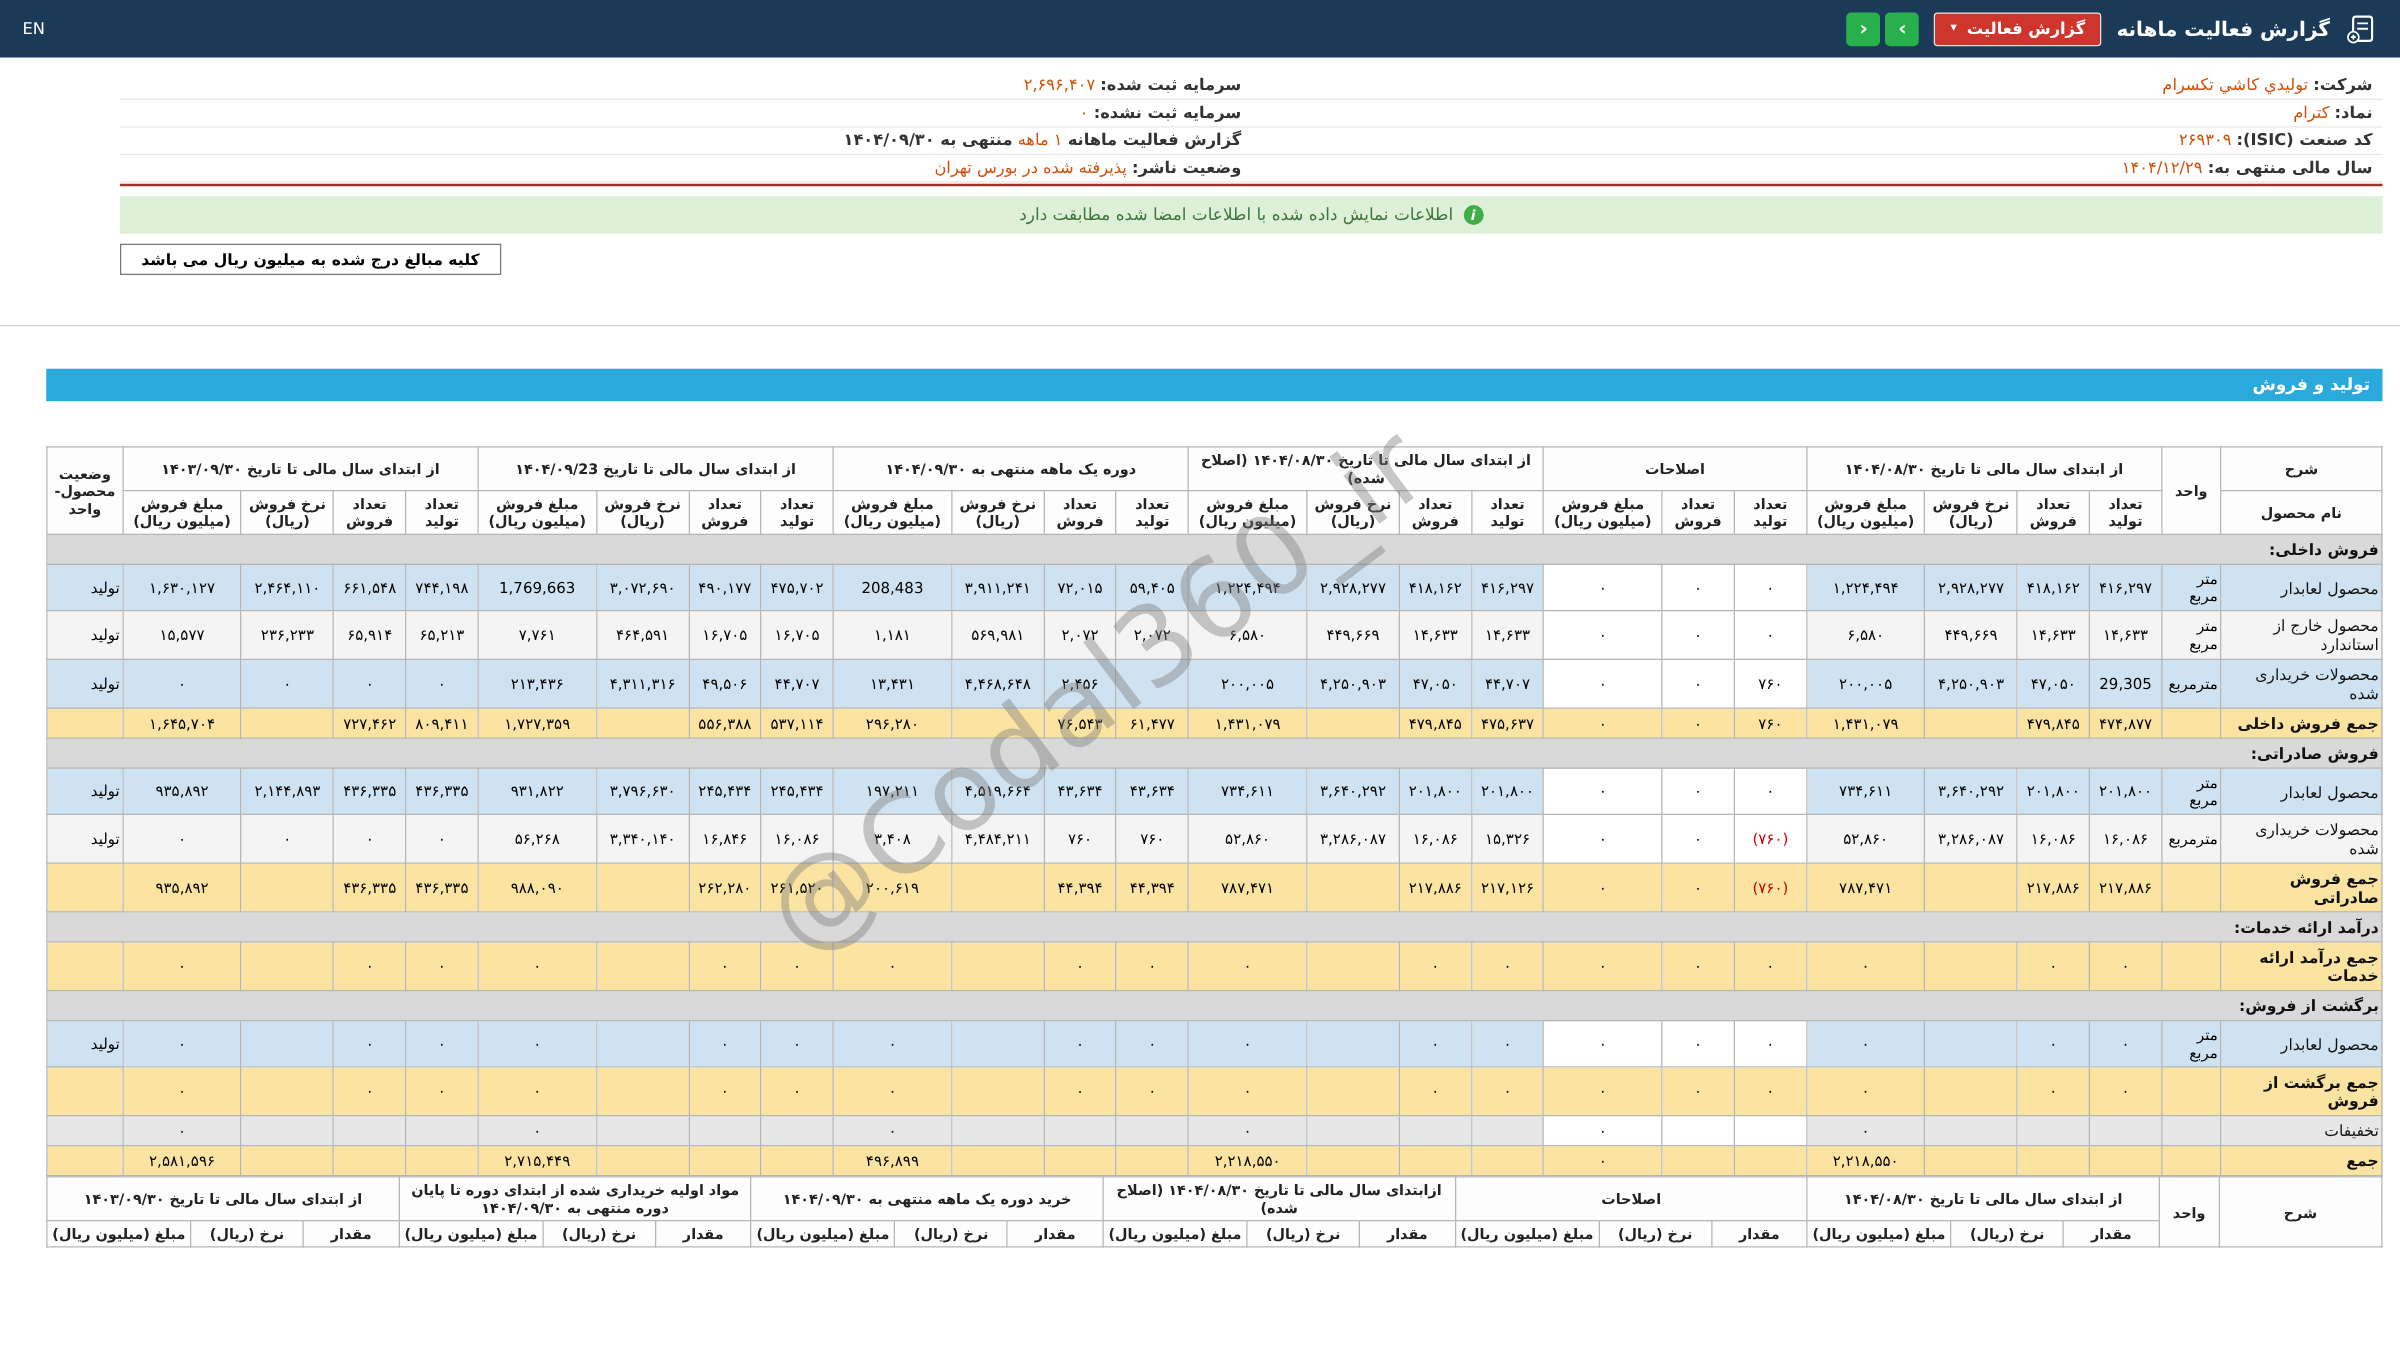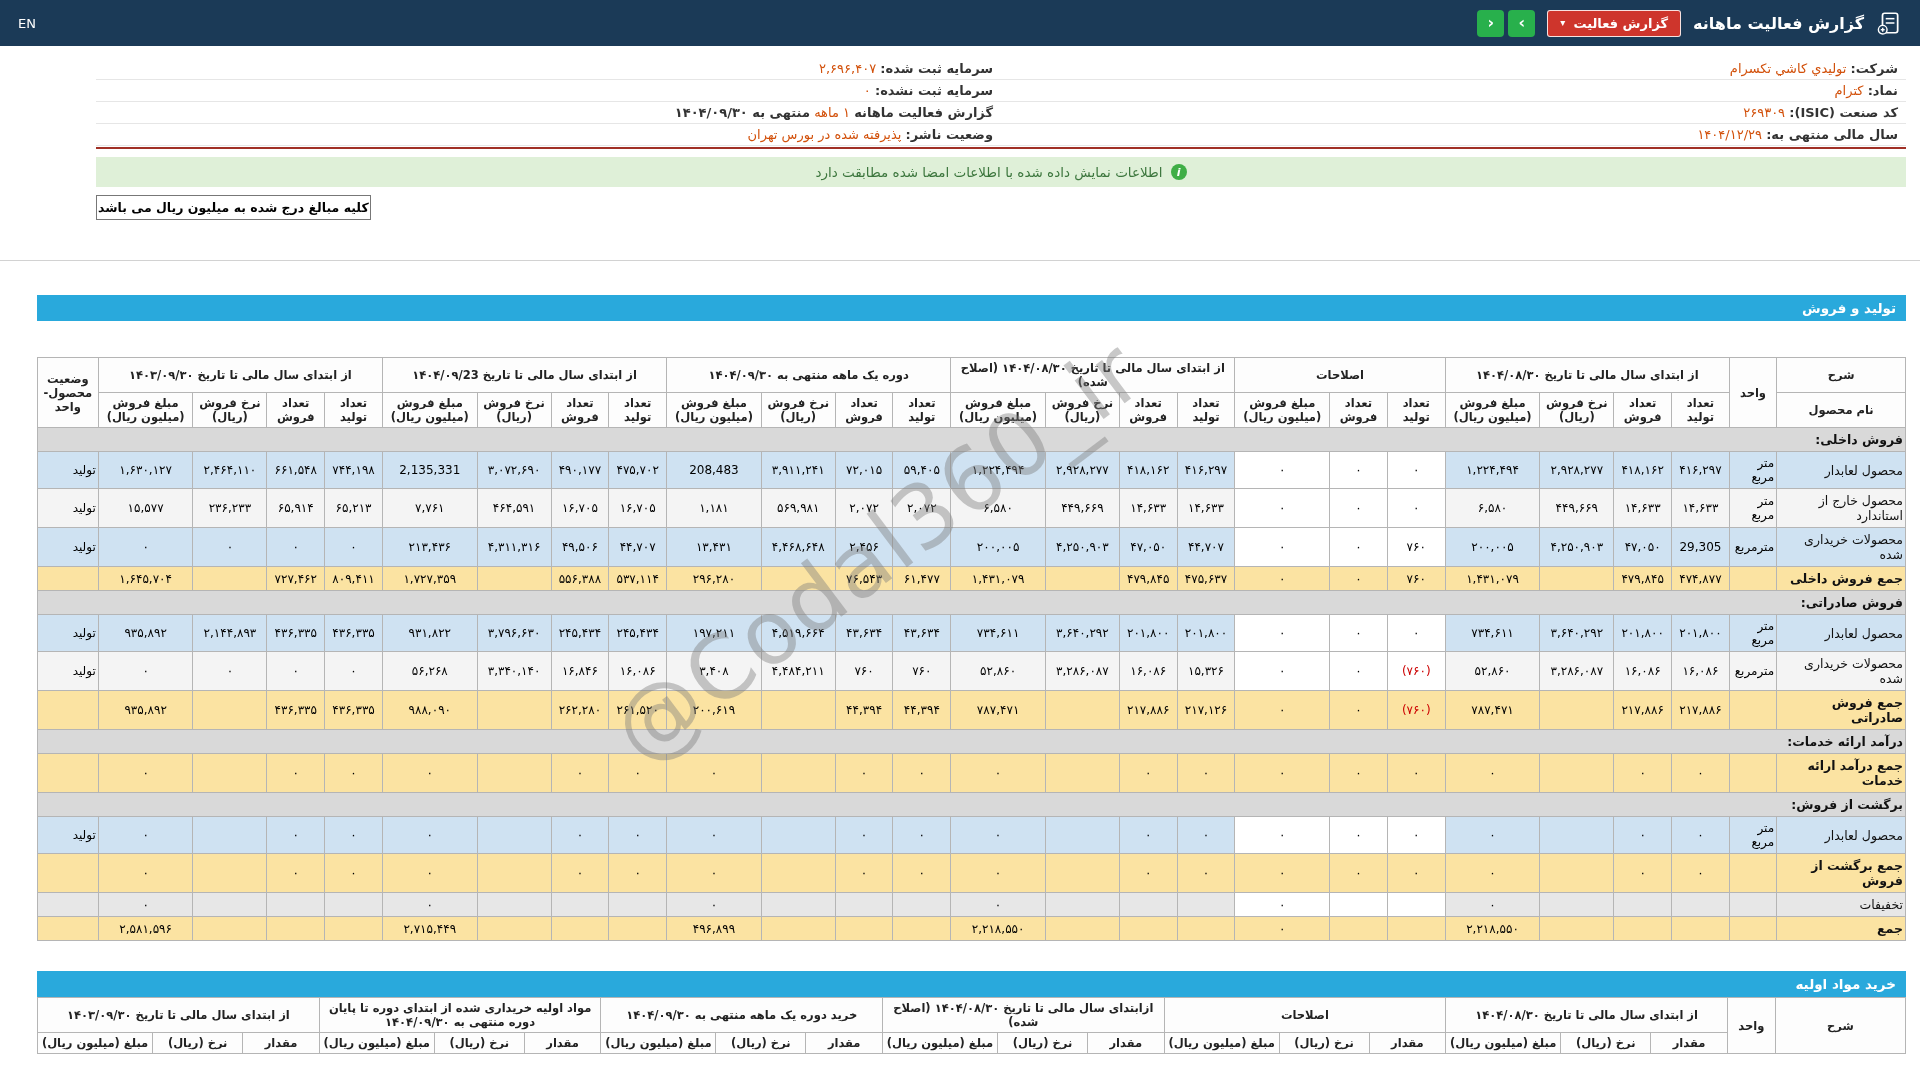--- a/index.html
+++ b/index.html
@@ -19,21 +19,21 @@
 
   
   .info{margin:12px 14px 0 96px;border-bottom:2px solid #a03026;padding-bottom:1px}
   .info table{width:100%;border-collapse:collapse}
   .info td{width:50%;padding:3px 8px;border-bottom:1px solid #e6e6e6;font-size:13px;color:#222}
   .info .lbl{font-weight:bold;color:#333}
   .info .val{color:var(--accent,#d2500a)}
 
   .notice{margin:8px 14px 0 96px;background:var(--notice-bg,#dff0d8);color:var(--notice-text,#3c763d);height:30px;display:flex;align-items:center;justify-content:center;gap:8px;font-size:13.5px}
   .info-icon{width:16px;height:16px;border-radius:50%;background:#3fae46;color:#fff;font-size:11px;font-weight:bold;font-style:italic;display:inline-flex;align-items:center;justify-content:center;flex:0 0 auto}
-  .unit-tab{margin:8px auto 0 96px;width:max-content;border:1px solid #777;padding:4px 1px;font-size:12.5px;font-weight:bold;background:#fff}
+  .unit-tab{margin:8px auto 0 96px;width:max-content;border:1px solid #777;padding:4px 16px;font-size:12.5px;font-weight:bold;background:#fff}
   .divider{border:none;border-top:1px solid #d2d2d2;margin-top:40px}
 
   .content{margin:34px 14px 0 37px;position:relative}
   .section-bar{background:var(--section-bar,#29a9dc);color:#fff;font-weight:bold;font-size:13.5px;padding:5px 10px}
   .note-row{border:1px solid #ccc;border-top:none;padding:4px 8px;font-size:13px;font-weight:bold;background:#fff}
 
   table.data{width:100%;border-collapse:collapse;table-layout:fixed}
   table.data th,table.data td{border:1px solid #b5b5b5;vertical-align:middle}
   table.data th{background:#fdfdfd;font-size:11.5px;font-weight:bold;text-align:center;padding:3px 2px;color:#222}
   table.data td{padding:4px 2px}
@@ -205,21 +205,21 @@
             <td class="num">۴۱۸,۱۶۲</td>
             <td class="num">۲,۹۲۸,۲۷۷</td>
             <td class="num">۱,۲۲۴,۴۹۴</td>
             <td class="num">۵۹,۴۰۵</td>
             <td class="num">۷۲,۰۱۵</td>
             <td class="num">۳,۹۱۱,۲۴۱</td>
             <td class="num">208,483</td>
             <td class="num">۴۷۵,۷۰۲</td>
             <td class="num">۴۹۰,۱۷۷</td>
             <td class="num">۳,۰۷۲,۶۹۰</td>
-            <td class="num">2,135,331</td>
+            <td class="num">1,769,663</td>
             <td class="num">۷۴۴,۱۹۸</td>
             <td class="num">۶۶۱,۵۴۸</td>
             <td class="num">۲,۴۶۴,۱۱۰</td>
             <td class="num">۱,۶۳۰,۱۲۷</td>
             <td class="status">تولید</td>
           </tr>
           <tr class="r-white">
             <td class="name">محصول خارج از استاندارد</td>
             <td class="unit">متر مربع</td>
             <td class="num">۱۴,۶۳۳</td>
@@ -532,21 +532,20 @@
             <td class="num">۲,۷۱۵,۴۴۹</td>
             <td class="num"></td>
             <td class="num"></td>
             <td class="num"></td>
             <td class="num">۲,۵۸۱,۵۹۶</td>
             <td class="status"></td>
           </tr>
         </tbody>
       </table>
 
-    <div class="section-bar" id="purchase-bar">خرید مواد اولیه</div>
     <table class="data" id="purchase-table">
         <colgroup>
           <col style="width: 6.8%;">
           <col style="width: 2.5%;">
           <col style="width: 4%;">
           <col style="width: 4.7%;">
           <col style="width: 6%;">
           <col style="width: 4%;">
           <col style="width: 4.7%;">
           <col style="width: 6%;">

